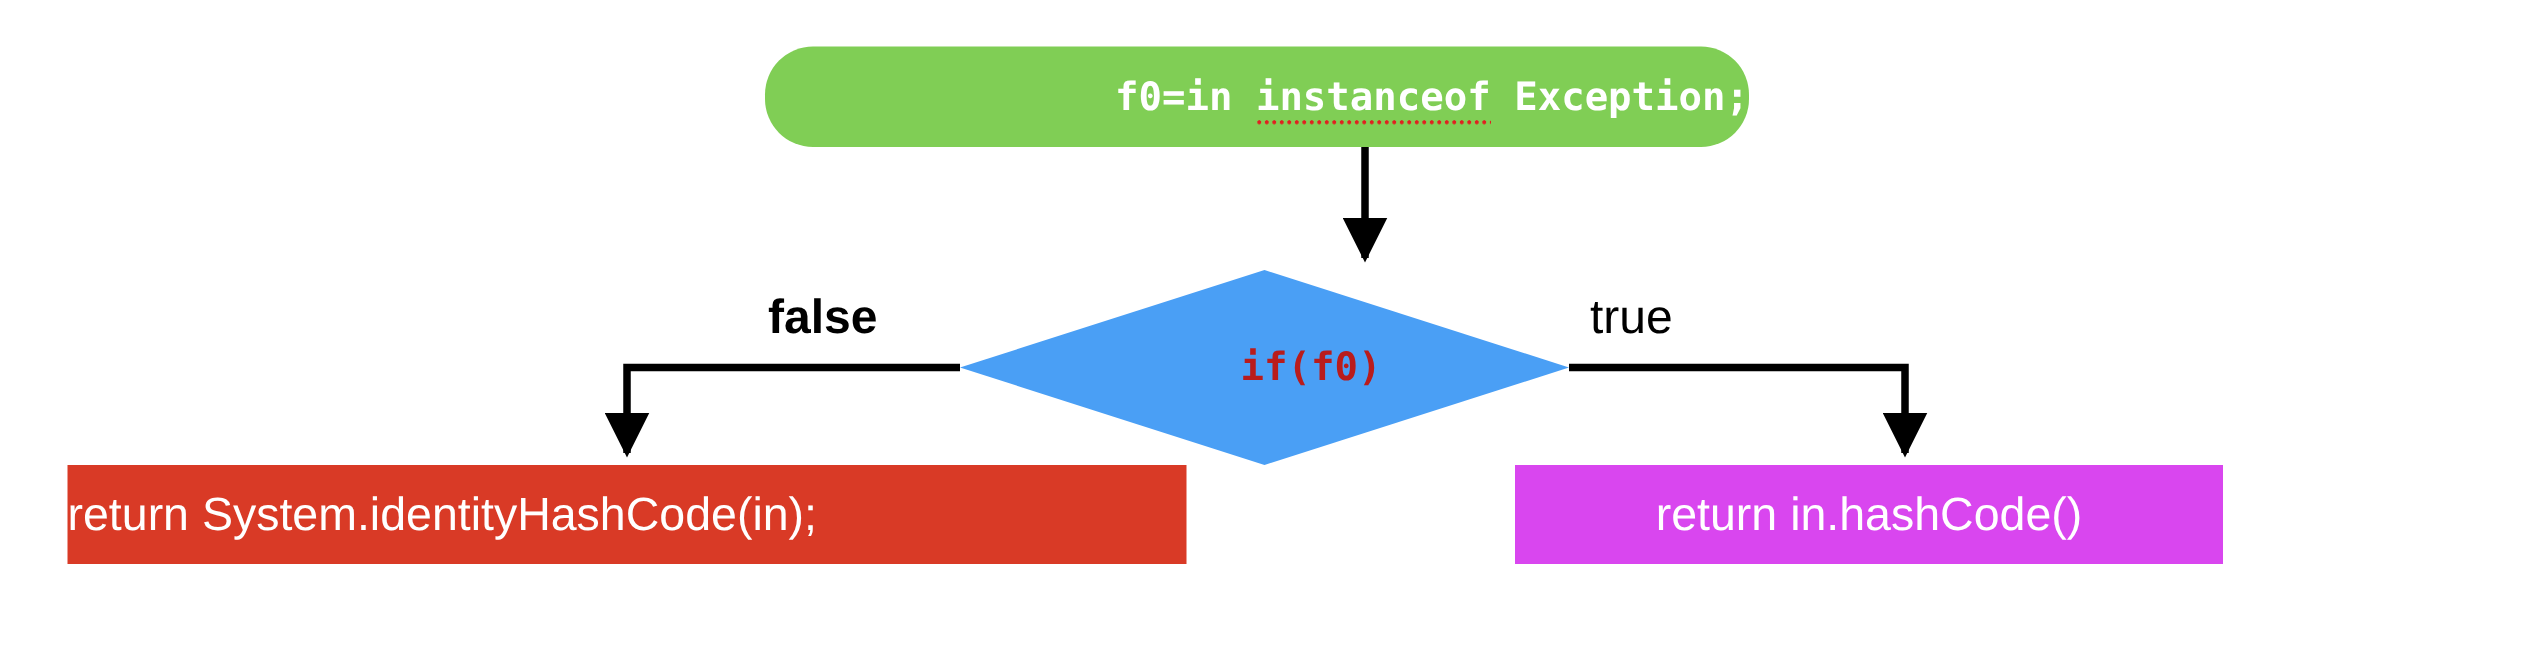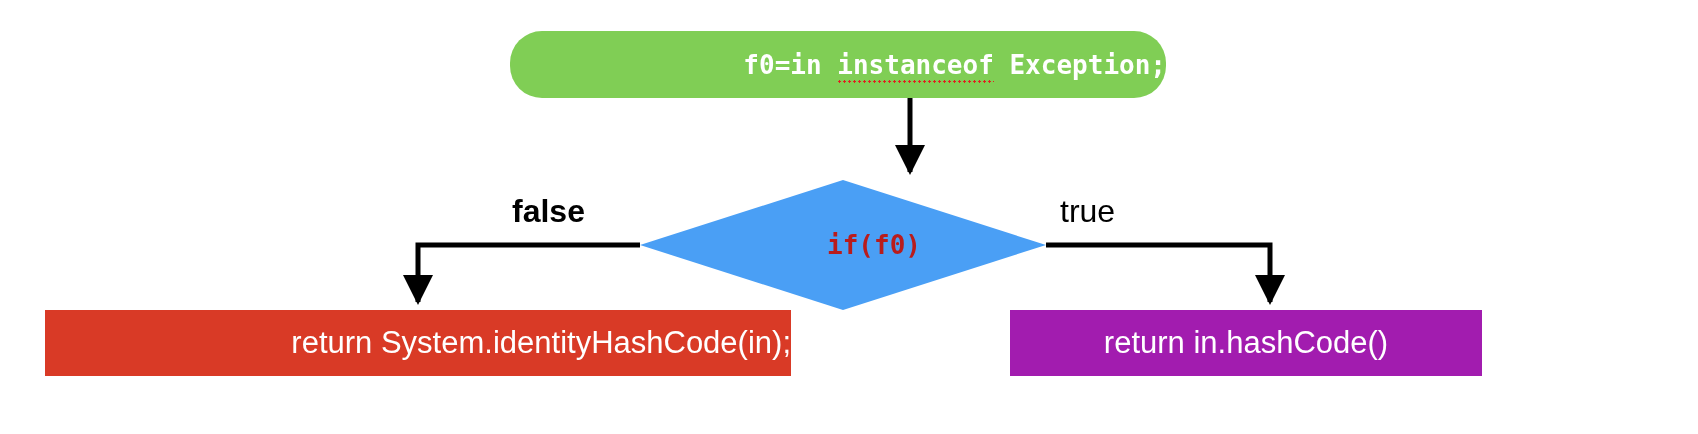--- a/index.html
+++ b/index.html
@@ -97,28 +97,28 @@
     pointer-events: none;
   }
 
   
   #true-box {
     left: 45px;
     top: 310px;
     width: 746px;
     height: 66px;
     background: #D93A26;
-    justify-content: flex-end;
+    justify-content: flex-start;
   }
   #false-box {
     left: 1010px;
     top: 310px;
     width: 472px;
     height: 66px;
-    background: #a21caf;
+    background: #d946ef;
     justify-content: center;
   }
   .result-text {
     font-family: "Liberation Sans", sans-serif;
     font-size: 31px;
     font-weight: normal;
     color: #ffffff;
   }
 
   

